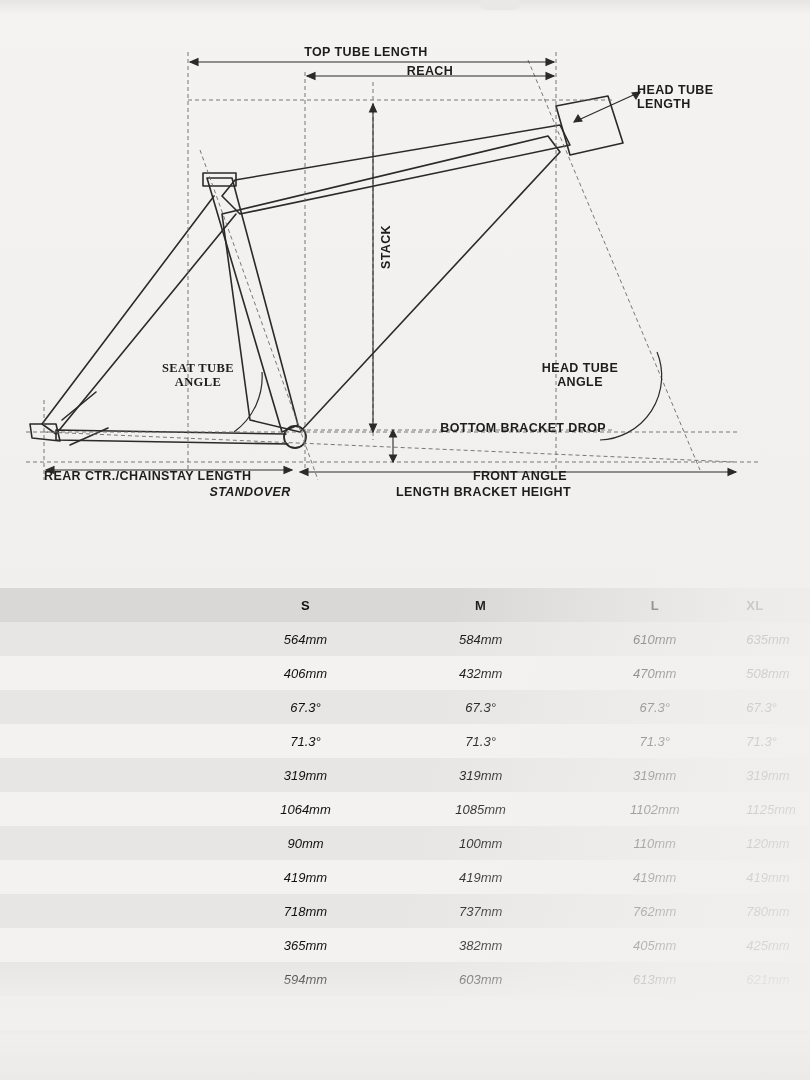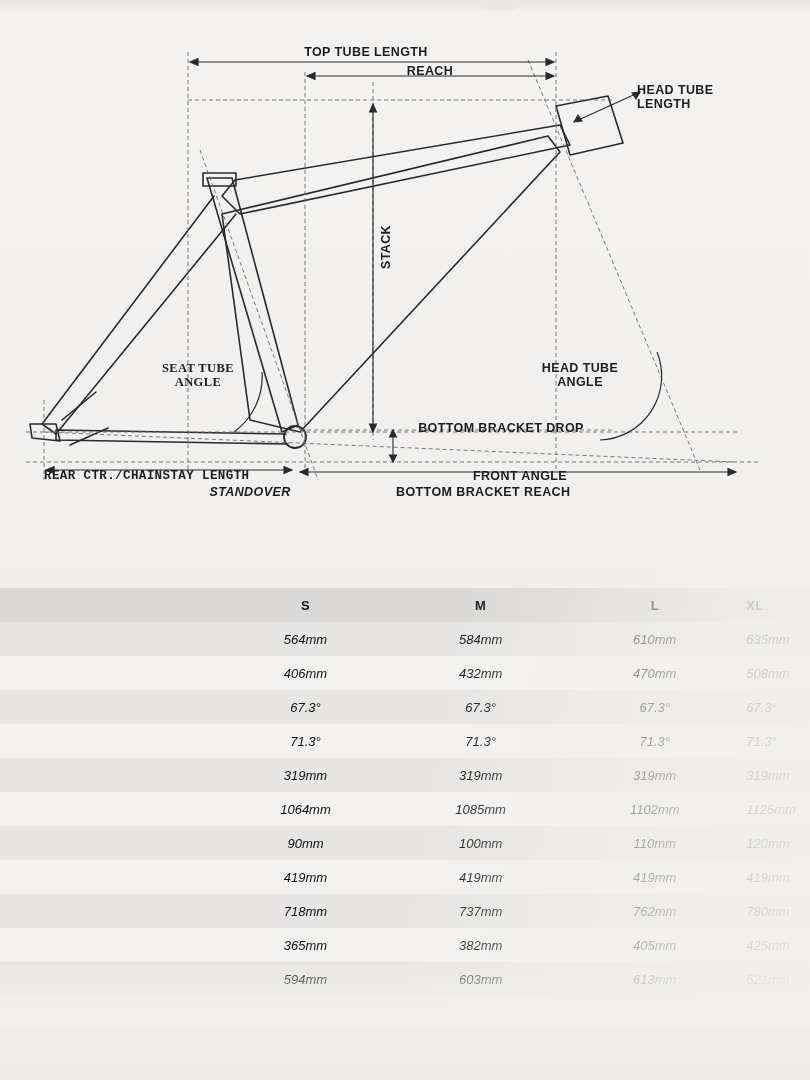--- a/index.html
+++ b/index.html
@@ -187,25 +187,25 @@
 
     <div class="dlabel" style="left:246px;top:46px;width:240px;">TOP TUBE LENGTH</div>
     <div class="dlabel" style="left:320px;top:65px;width:220px;">REACH</div>
     <div class="dlabel" style="left:637px;top:84px;width:150px;text-align:left;">HEAD TUBE
 LENGTH</div>
     <div class="dlabel vert" style="left:380px;top:292px;width:90px;">STACK</div>
     <div class="dlabel" style="left:128px;top:362px;width:140px;font-family:Liberation Serif, serif;">SEAT TUBE
 ANGLE</div>
     <div class="dlabel" style="left:510px;top:362px;width:140px;">HEAD TUBE
 ANGLE</div>
-    <div class="dlabel" style="left:396px;top:422px;width:210px;text-align:center;">BOTTOM BRACKET DROP</div>
-    <div class="dlabel" style="left:44px;top:470px;width:260px;text-align:left;font-family:Liberation Mono, monospace;">REAR CTR./CHAINSTAY LENGTH</div>
+    <div class="dlabel" style="left:396px;top:422px;width:210px;text-align:right;">BOTTOM BRACKET DROP</div>
+    <div class="dlabel" style="left:44px;top:470px;width:260px;text-align:left;">REAR CTR./CHAINSTAY LENGTH</div>
     <div class="dlabel" style="left:160px;top:486px;width:180px;font-style:italic;">STANDOVER</div>
     <div class="dlabel" style="left:420px;top:470px;width:200px;">FRONT ANGLE</div>
-    <div class="dlabel" style="left:396px;top:486px;width:220px;text-align:left;">BOTTOM BRACKET REACH</div>
+    <div class="dlabel" style="left:396px;top:486px;width:220px;text-align:left;">LENGTH BRACKET HEIGHT</div>
   </div>
 
   <div class="table">
 
     <div class="trow header hdrband" style="top:18px;">
       <div class="cell hdr c-label"></div>
       <div class="cell hdr c-s">S</div>
       <div class="cell hdr c-m">M</div>
       <div class="cell hdr c-l">L</div>
       <div class="cell hdr c-xl">XL</div>

